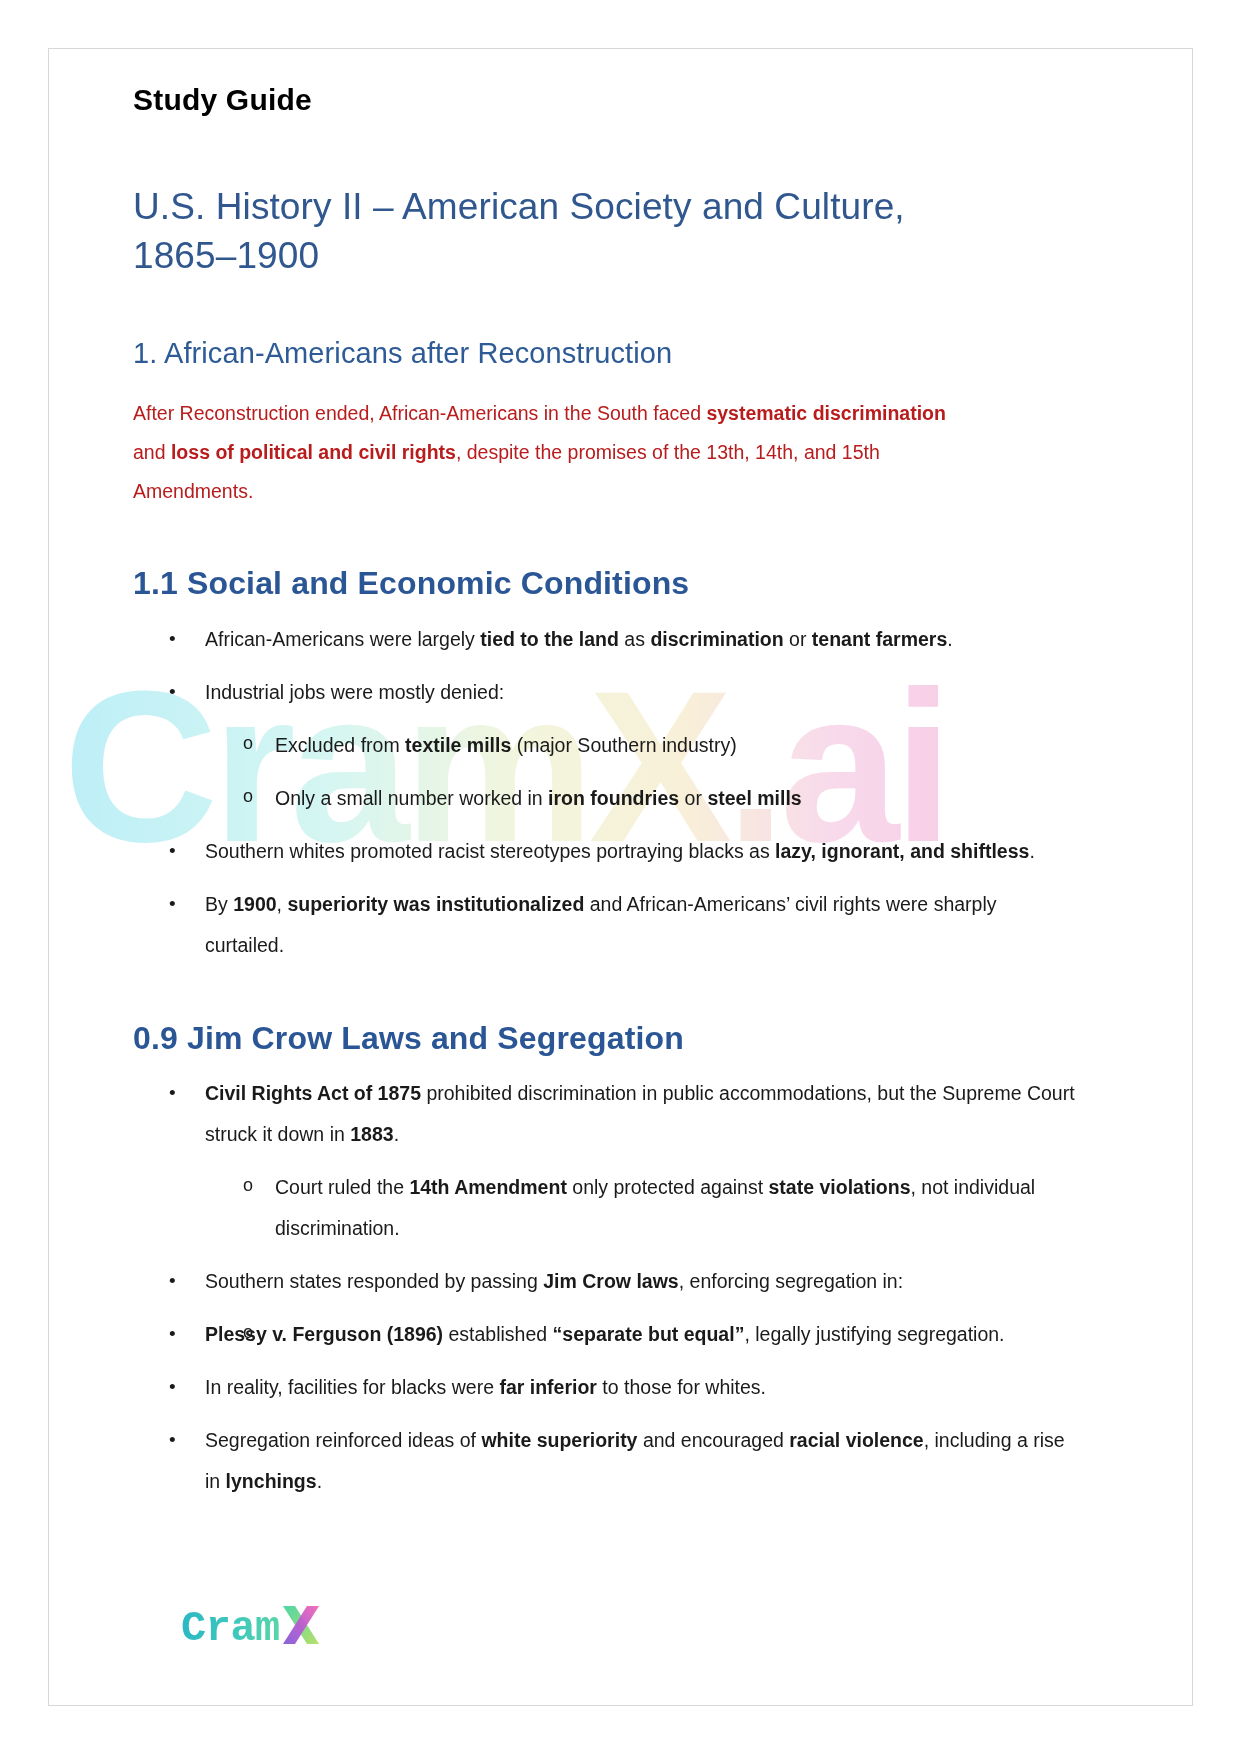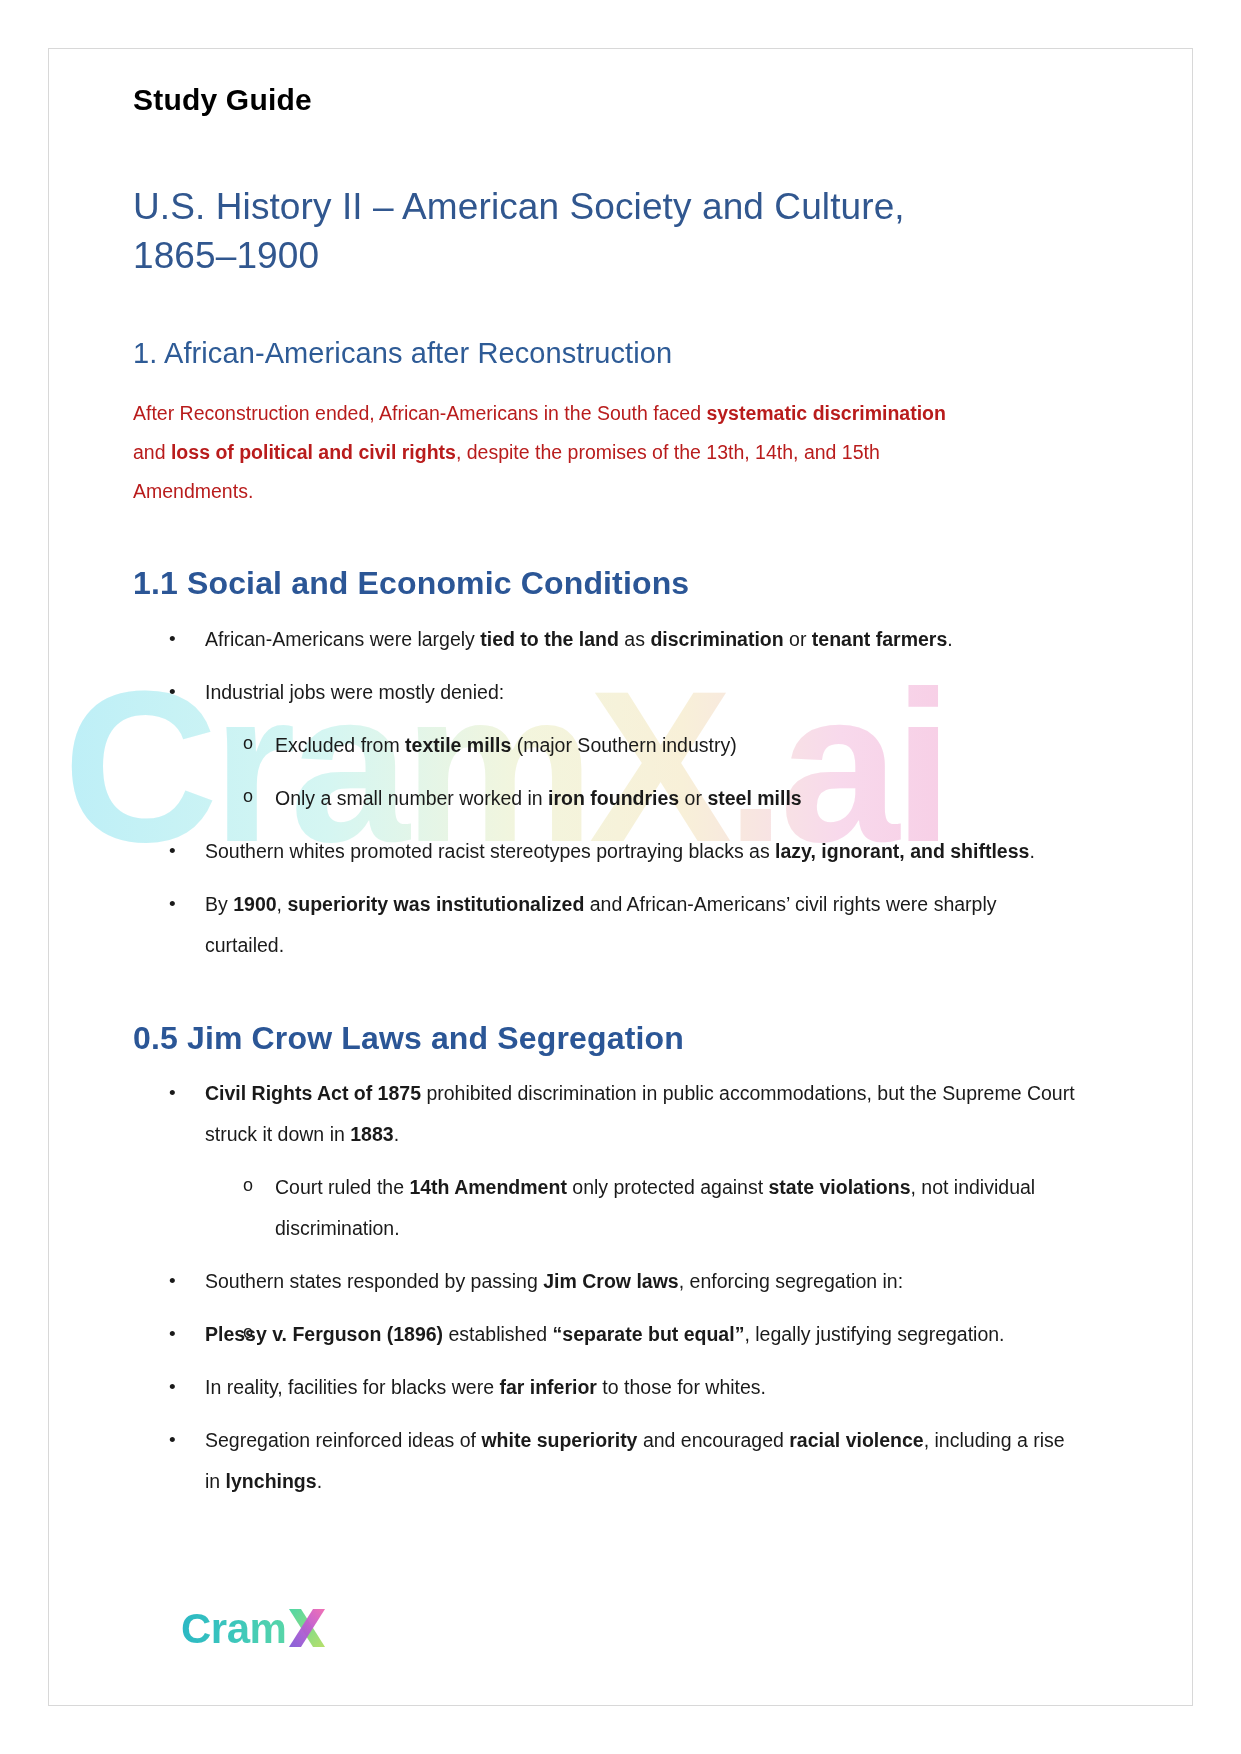--- a/index.html
+++ b/index.html
@@ -140,21 +140,21 @@
   
   .footer-logo {
     position: absolute;
     left: 132px;
     bottom: 52px;
     z-index: 3;
     display: flex;
     align-items: baseline;
   }
   .footer-logo .logo-cram {
-    font-family: Liberation Sans, sans-serif;
+    font-family: Liberation Mono, monospace;
     font-weight: bold;
     font-size: 42px;
     letter-spacing: -0.5px;
     background: linear-gradient(90deg, #2bb8c4 0%, #3ec8bb 55%, #58d6a8 100%);
     -webkit-background-clip: text;
     background-clip: text;
     color: transparent;
   }
   .footer-logo .logo-x {
     position: relative;
@@ -198,21 +198,21 @@
           <p class="body-text"><span>After Reconstruction ended, African-Americans in the South faced </span><b>systematic discrimination</b><span> and </span><b>loss of political and civil rights</b><span>, despite the promises of the 13th, 14th, and 15th Amendments.</span></p>
           <h3 class="subsection-title">1.1 Social and Economic Conditions</h3>
           <ul class="bullets">
             <li class="bullet"><span class="marker">•</span><span><span>African-Americans were largely </span><b>tied to the land</b><span> as </span><b>discrimination</b><span> or </span><b>tenant farmers</b><span>.</span></span></li>
             <li class="bullet"><span class="marker">•</span><span><span>Industrial jobs were mostly denied:</span></span></li>
             <li class="bullet sub"><span class="marker">o</span><span><span>Excluded from </span><b>textile mills</b><span> (major Southern industry)</span></span></li>
             <li class="bullet sub"><span class="marker">o</span><span><span>Only a small number worked in </span><b>iron foundries</b><span> or </span><b>steel mills</b></span></li>
             <li class="bullet"><span class="marker">•</span><span><span>Southern whites promoted racist stereotypes portraying blacks as </span><b>lazy, ignorant, and shiftless</b><span>.</span></span></li>
             <li class="bullet"><span class="marker">•</span><span><span>By </span><b>1900</b><span>, </span><b>superiority was institutionalized</b><span> and African-Americans’ civil rights were sharply curtailed.</span></span></li>
           </ul>
-          <h3 class="subsection-title">0.5 Jim Crow Laws and Segregation</h3>
+          <h3 class="subsection-title">0.9 Jim Crow Laws and Segregation</h3>
           <ul class="bullets">
             <li class="bullet"><span class="marker">•</span><span><b>Civil Rights Act of 1875</b><span> prohibited discrimination in public accommodations, but the Supreme Court struck it down in </span><b>1883</b><span>.</span></span></li>
             <li class="bullet sub"><span class="marker">o</span><span><span>Court ruled the </span><b>14th Amendment</b><span> only protected against </span><b>state violations</b><span>, not individual discrimination.</span></span></li>
             <li class="bullet"><span class="marker">•</span><span><span>Southern states responded by passing </span><b>Jim Crow laws</b><span>, enforcing segregation in:</span></span></li>
             <li class="bullet sub"><span class="marker">o</span></li>
             <li class="bullet"><span class="marker">•</span><span><b>Plessy v. Ferguson (1896)</b><span> established </span><b>“separate but equal”</b><span>, legally justifying segregation.</span></span></li>
             <li class="bullet"><span class="marker">•</span><span><span>In reality, facilities for blacks were </span><b>far inferior</b><span> to those for whites.</span></span></li>
             <li class="bullet"><span class="marker">•</span><span><span>Segregation reinforced ideas of </span><b>white superiority</b><span> and encouraged </span><b>racial violence</b><span>, including a rise in </span><b>lynchings</b><span>.</span></span></li>
           </ul>
         </div>

